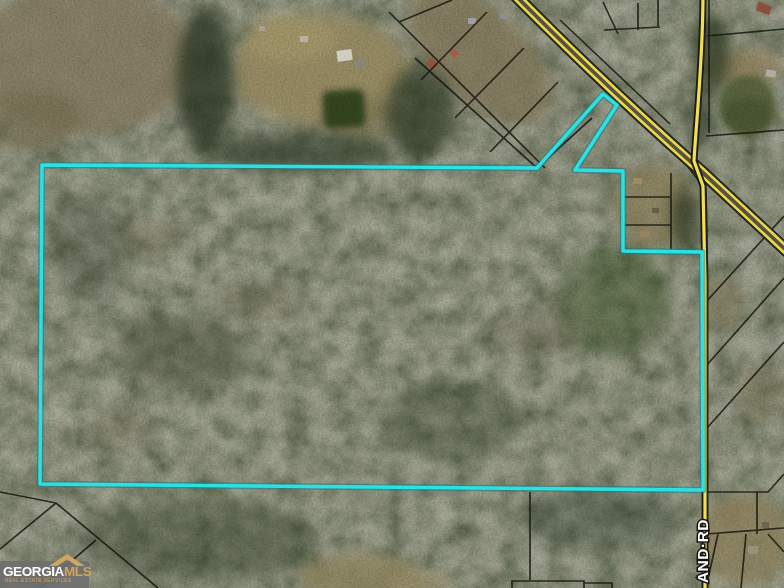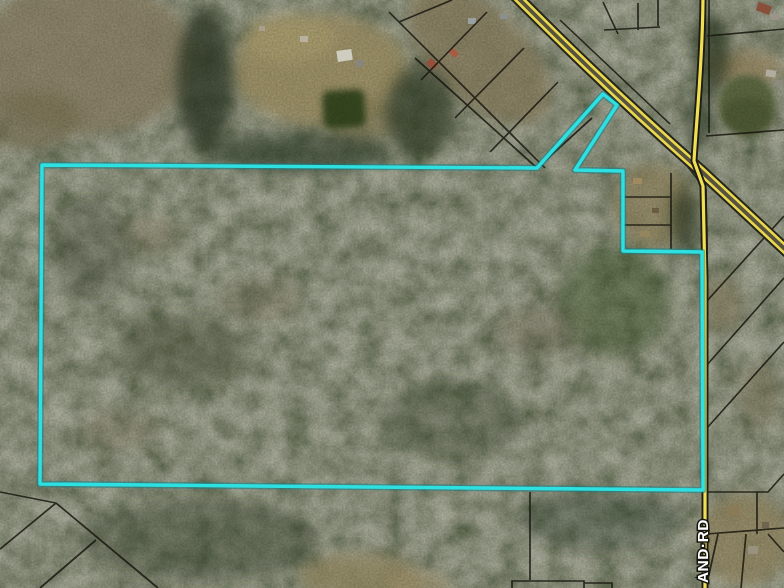--- a/index.html
+++ b/index.html
@@ -137,14 +137,21 @@
     <path d="M703,-6 C703,60 696,125 694,161 L703,186 L705,280 L705,592" stroke="#1e1d15" stroke-width="7"></path>
     <path d="M703,-6 C703,60 696,125 694,161 L703,186 L705,280 L705,592" stroke="#f0df52" stroke-width="3.2"></path>
   </g>
 
   <polygon fill="none" stroke="#0e7d86" stroke-width="6.5" opacity="0.5" stroke-linejoin="round" points="42,165 537,168 603,94 617,105 575,170 623,171 623,251 702,252 703,490 40,484"></polygon>
   <polygon fill="none" stroke="#2de1e3" stroke-width="3.4" stroke-linejoin="round" points="42,165 537,168 603,94 617,105 575,170 623,171 623,251 702,252 703,490 40,484"></polygon>
 
   <text class="road-label-text" x="702" y="551" text-anchor="middle" dominant-baseline="central" transform="rotate(-90 702 551)">AND·RD</text>
 </svg>
 
+<div class="mls-logo">
+  <svg class="roof-icon" width="38" height="13">
+    <polygon points="1,12 19,0 37,12 29,12 19,5.5 9,12" fill="#cfa55f"></polygon>
+  </svg>
+  <div class="brand-line"><span class="brand-georgia">GEORGIA</span><span class="brand-mls">MLS</span></div>
+  <div class="brand-tagline">REAL ESTATE SERVICES</div>
+</div>
 
 </div>
 
 </body></html>

